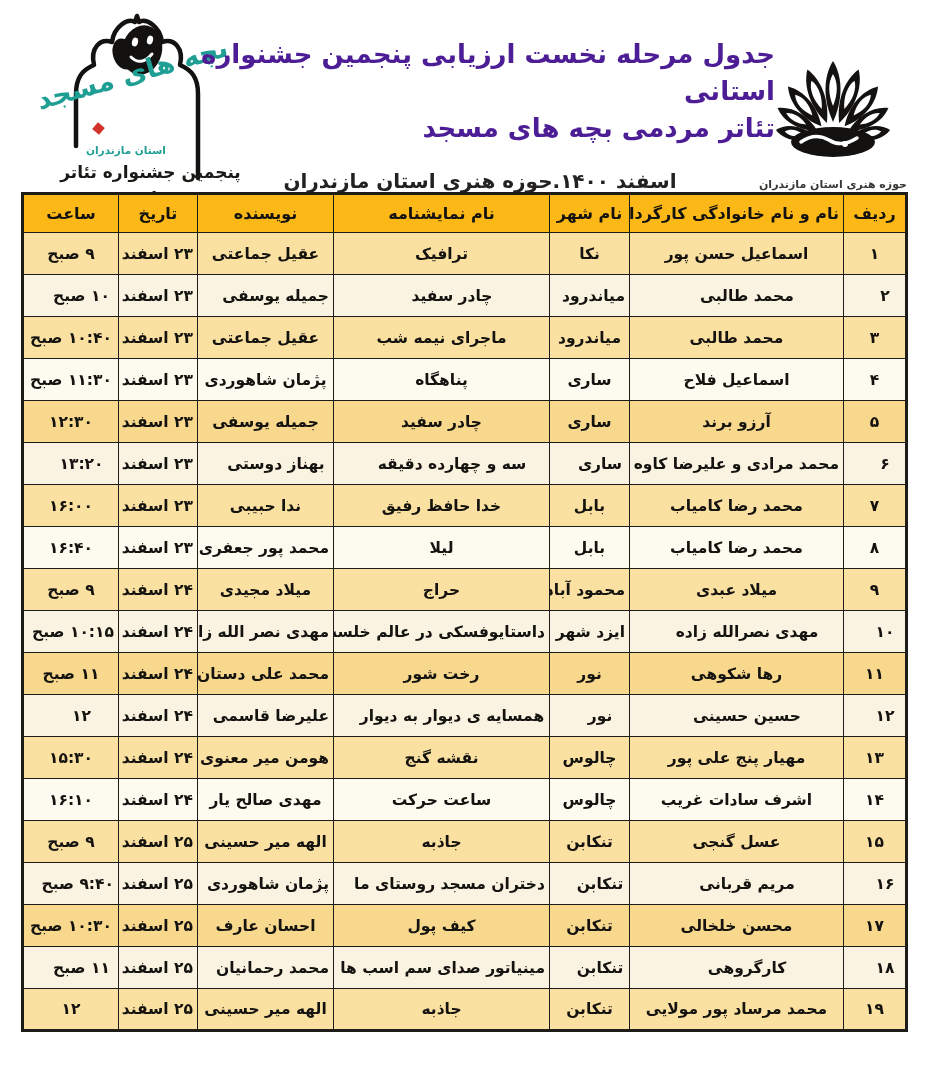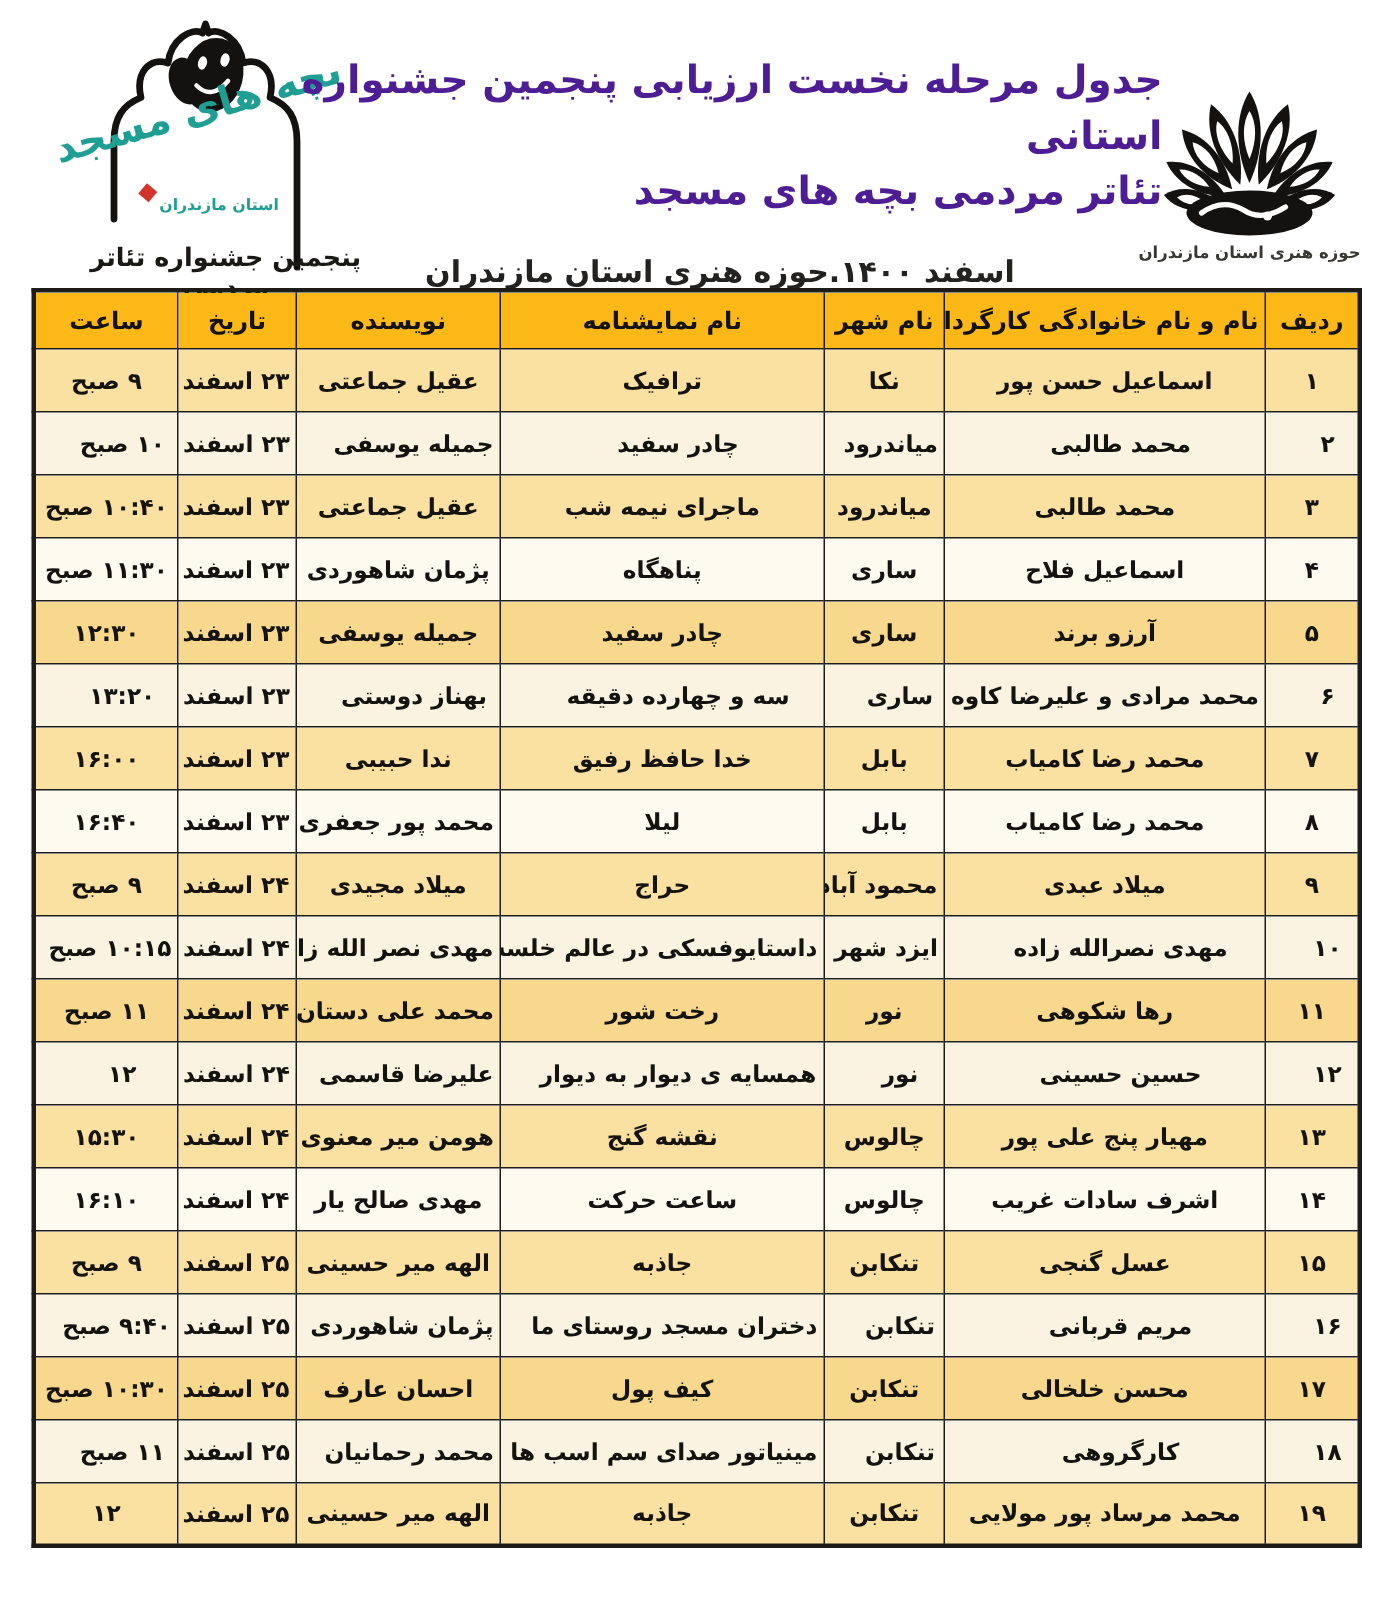--- a/index.html
+++ b/index.html
@@ -21,30 +21,30 @@
   .title-block{position:absolute;left:185px;top:36px;width:590px;text-align:center;direction:rtl;}
   .title-l1,.title-l2{font-size:26px;font-weight:bold;color:#4c1d95;line-height:37px;text-align:right;}
   .subtitle{margin-top:22px;font-size:20px;font-weight:bold;color:#242220;}
 
   
   .logo-left{position:absolute;left:38px;top:6px;width:200px;height:178px;}
   .logo-left svg{position:absolute;left:0;top:0;}
   .logo-cal{position:absolute;left:-6px;top:52px;width:200px;text-align:center;
             font-size:27px;font-weight:bold;color:var(--teal);
             transform:rotate(-16deg);direction:rtl;letter-spacing:1px;}
-  .logo-prov{position:absolute;left:28px;top:125px;width:120px;text-align:right;
+  .logo-prov{position:absolute;left:28px;top:138px;width:120px;text-align:center;
              font-size:10.5px;font-weight:bold;color:var(--teal);direction:rtl;}
   .logo-fest{position:absolute;left:20px;top:156px;width:185px;text-align:center;
              font-size:17px;font-weight:bold;color:#1b1916;direction:rtl;}
   .logo-red-dot{position:absolute;left:56px;top:118px;width:9px;height:9px;background:var(--red);
                 transform:rotate(40deg);}
 
   
   .logo-right{position:absolute;left:747px;top:58px;width:172px;height:118px;text-align:center;}
-  .logo-right-caption{margin-top:0;font-size:11px;font-weight:bold;color:#3a3835;direction:rtl;}
+  .logo-right-caption{margin-top:16px;font-size:11px;font-weight:bold;color:#3a3835;direction:rtl;}
 
   
   .festival-table{position:absolute;left:21px;top:192px;width:884px;border-collapse:collapse;
                   table-layout:fixed;direction:rtl;}
   .festival-table th,.festival-table td{
       border:1.6px solid var(--border);
       text-align:center;vertical-align:middle;
       font-weight:bold;color:#15130f;
       overflow:hidden;white-space:nowrap;
       padding:0 4px;}

